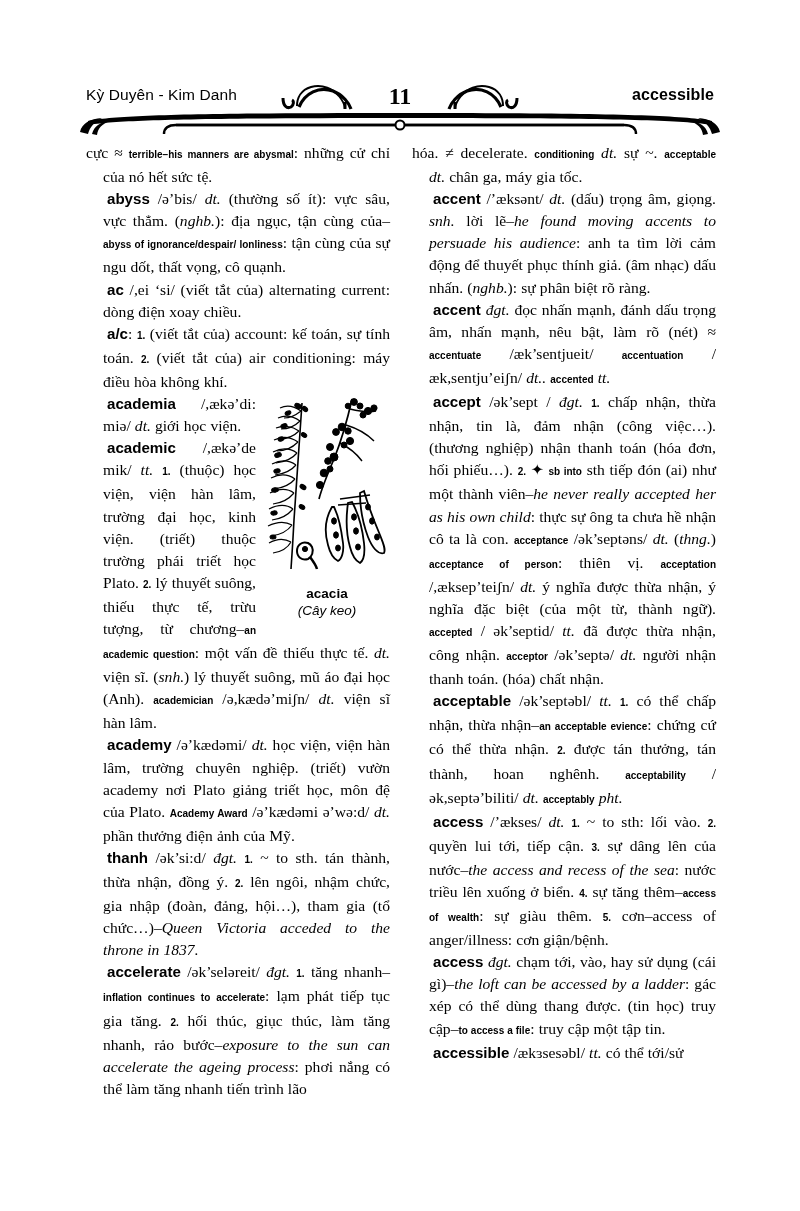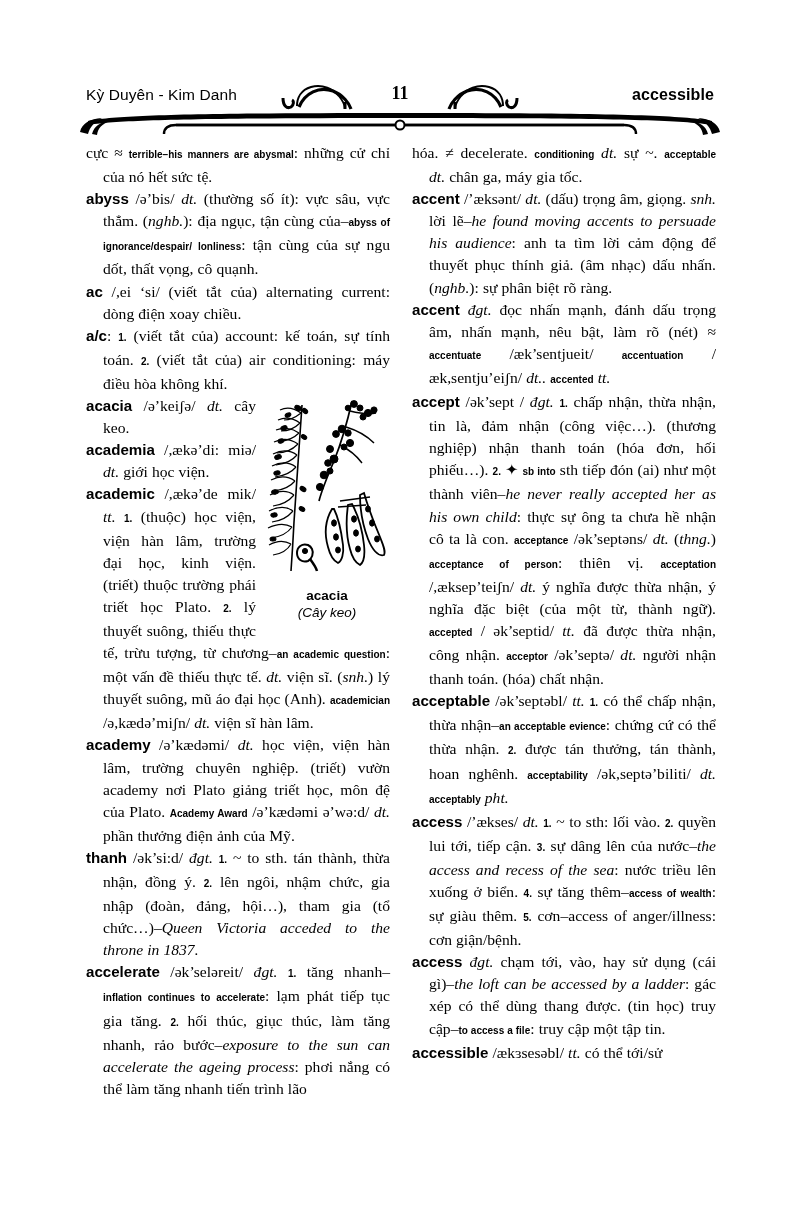--- a/index.html
+++ b/index.html
@@ -43,21 +43,21 @@
     font-weight: bold;
     letter-spacing: .1px;
     white-space: nowrap;
   }
   .page-number {
     position: absolute;
     left: 50%;
     top: -3px;
     transform: translateX(-50%);
     font-family: "Liberation Serif", "DejaVu Serif", serif;
-    font-size: 18px;
+    font-size: 24px;
     font-weight: bold;
   }
   .header-flourish {
     position: absolute;
     left: 50%;
     top: -6px;
     transform: translateX(-50%);
     width: 250px;
     height: 34px;
   }
@@ -91,21 +91,21 @@
     line-height: 22.1px;
     text-align: justify;
     text-justify: inter-word;
     text-indent: -17px;
     padding-left: 17px;
     hyphens: manual;
     word-spacing: .2px;
   }
   b { font-family: "Liberation Sans", "DejaVu Sans", sans-serif; font-weight: bold; font-size: 10px; }
   i { }
-  .hw { font-family: "Liberation Sans", "DejaVu Sans", sans-serif; font-weight: bold; font-size: 15.1px; }
+  .hw { font-family: "Liberation Sans", "DejaVu Sans", sans-serif; font-weight: bold; font-size: 15.1px; margin-left: 21px; }
 
   
   .figure {
     float: right;
     width: 126px;
     margin: 2px 0 2px 8px;
     shape-outside: margin-box;
   }
   .figure svg { display: block; width: 126px; height: 190px; }
   .fig-caption {
@@ -246,21 +246,20 @@
                 <ellipse cx="108" cy="126" rx="2.4" ry="3.2"></ellipse>
                 <ellipse cx="113" cy="142" rx="2.4" ry="3"></ellipse>
               </g>
             </g>
           </svg>
           <div class="fig-caption">
             <div class="name">acacia</div>
             <div class="vn">(Cây keo)</div>
           </div>
         </div>
-        <p><span class="hw">acacia</span> /ə’keiʃə/ <i>dt.</i> cây keo.</p>
         <p><span class="hw">academia</span> /,ækə’di: miə/ <i>dt.</i> giới học viện.</p>
         <p><span class="hw">academic</span> /,ækə’de mik/ <i>tt.</i> <b>1.</b> (thuộc) học viện, viện hàn lâm, trường đại học, kinh viện. (triết) thuộc trường phái triết học Plato. <b>2.</b> lý thuyết suông, thiếu thực tế, trừu tượng, từ chương–<b>an academic question</b>: một vấn đề thiếu thực tế. <i>dt.</i> viện sĩ. (<i>snh.</i>) lý thuyết suông, mũ áo đại học (Anh). <b>academician</b> /ə,kædə’miʃn/ <i>dt.</i> viện sĩ hàn lâm.</p>
         <p><span class="hw">academy</span> /ə’kædəmi/ <i>dt.</i> học viện, viện hàn lâm, trường chuyên nghiệp. (triết) vườn academy nơi Plato giảng triết học, môn đệ của Plato. <b>Academy Award</b> /ə’kædəmi ə’wə:d/ <i>dt.</i> phần thưởng điện ảnh của Mỹ.</p>
         <p><span class="hw">thanh</span> /ək’si:d/ <i>đgt.</i> <b>1.</b> ~ to sth. tán thành, thừa nhận, đồng ý. <b>2.</b> lên ngôi, nhậm chức, gia nhập (đoàn, đảng, hội…), tham gia (tổ chức…)–<i>Queen Victoria acceded to the throne in 1837.</i></p>
         <p><span class="hw">accelerate</span> /ək’seləreit/ <i>đgt.</i> <b>1.</b> tăng nhanh–<b>inflation continues to accelerate</b>: lạm phát tiếp tục gia tăng. <b>2.</b> hối thúc, giục thúc, làm tăng nhanh, rảo bước–<i>exposure to the sun can accelerate the ageing process</i>: phơi nắng có thể làm tăng nhanh tiến trình lão</p>
       </div>
     <div class="col" id="right-col">
         <p>hóa. ≠ decelerate. <b>conditioning</b> <i>dt.</i> sự ~. <b>acceptable</b> <i>dt.</i> chân ga, máy gia tốc.</p>
         <p><span class="hw">accent</span> /’æksənt/ <i>dt.</i> (dấu) trọng âm, giọng. <i>snh.</i> lời lẽ–<i>he found moving accents to persuade his audience</i>: anh ta tìm lời cảm động để thuyết phục thính giả. (âm nhạc) dấu nhấn. (<i>nghb.</i>): sự phân biệt rõ ràng.</p>
         <p><span class="hw">accent</span> <i>đgt.</i> đọc nhấn mạnh, đánh dấu trọng âm, nhấn mạnh, nêu bật, làm rõ (nét) ≈ <b>accentuate</b> /æk’sentjueit/ <b>accentuation</b> /æk,sentju’eiʃn/ <i>dt..</i> <b>accented</b> <i>tt.</i></p>

